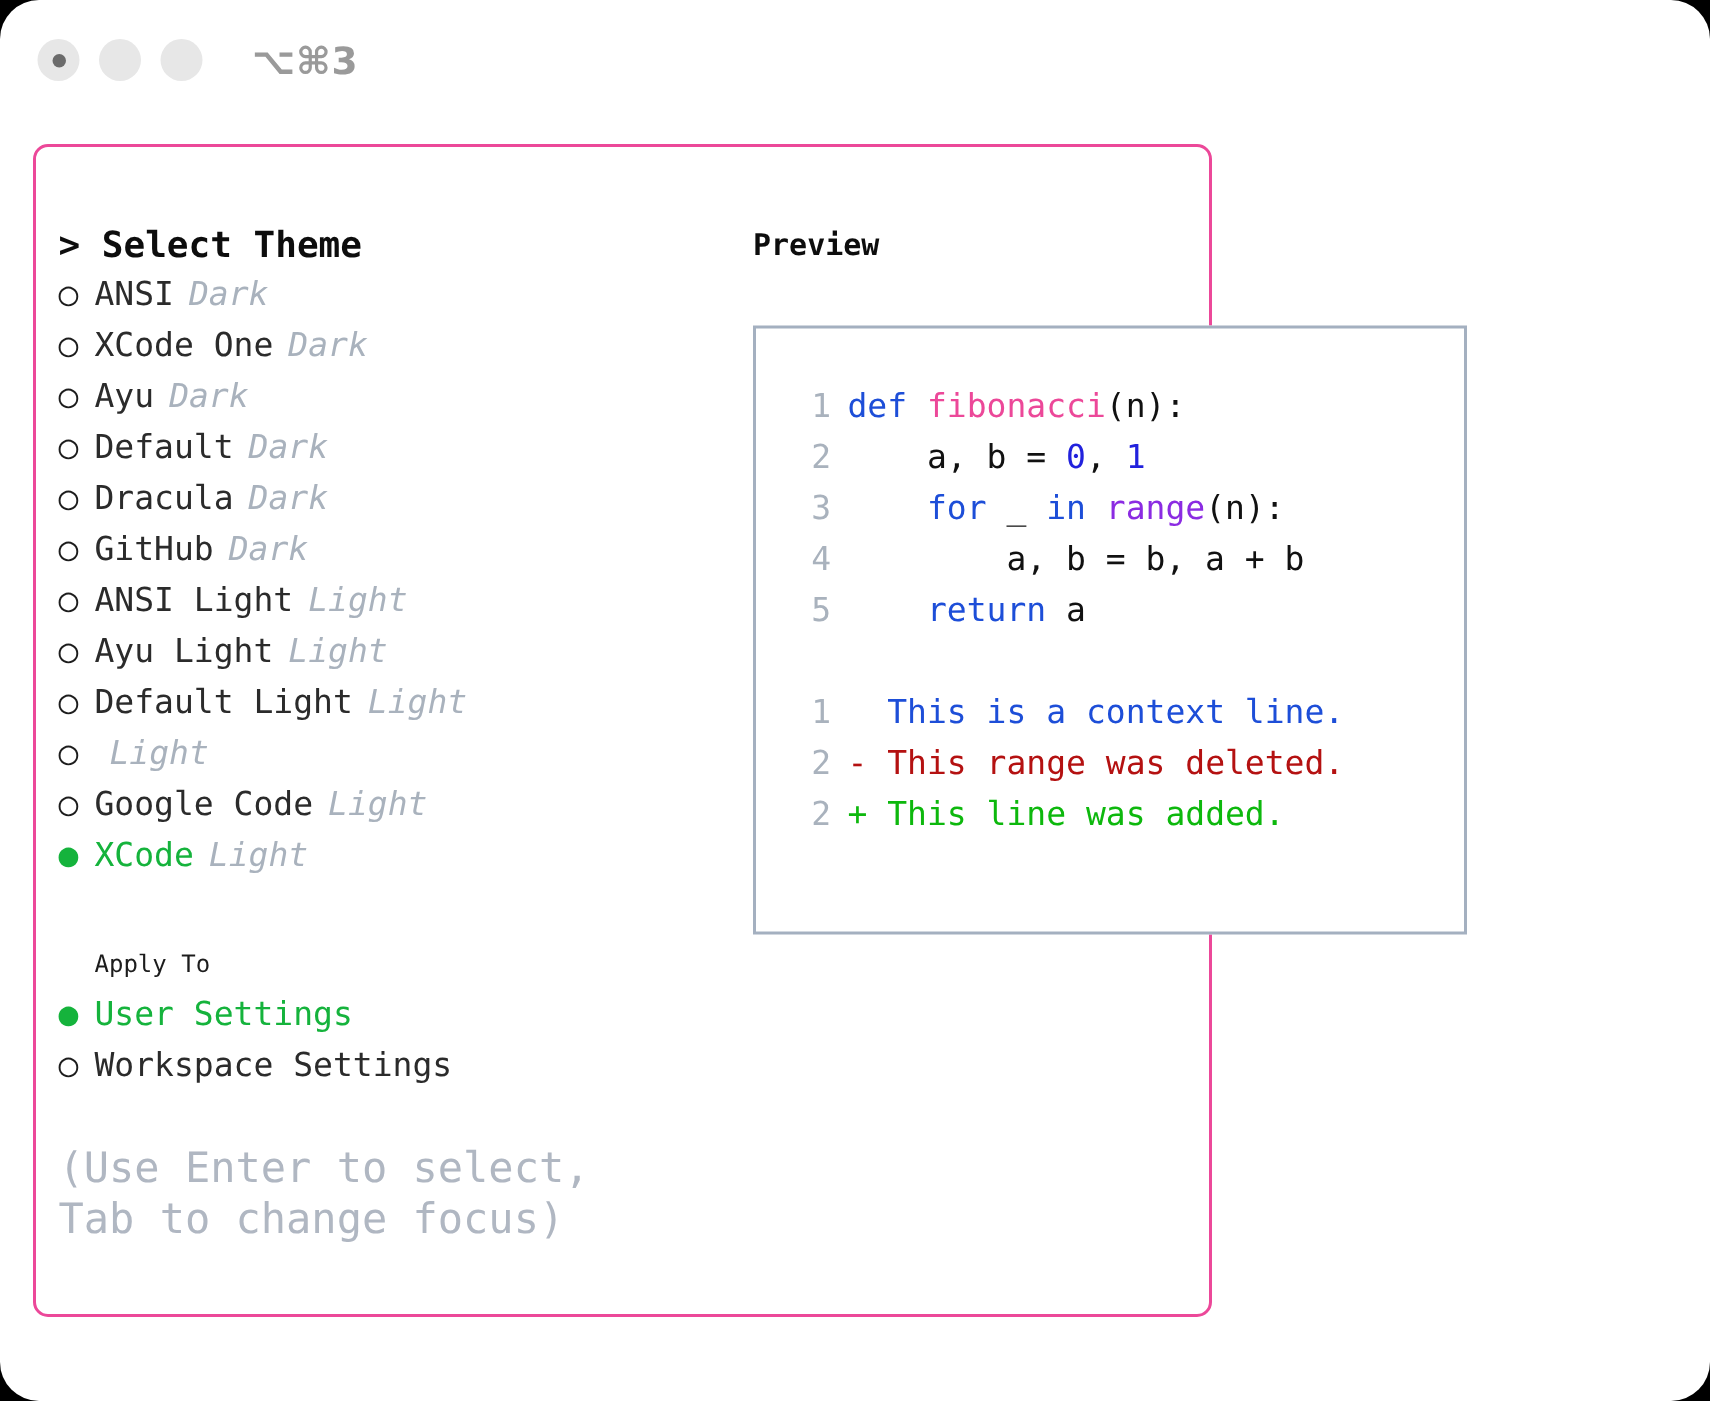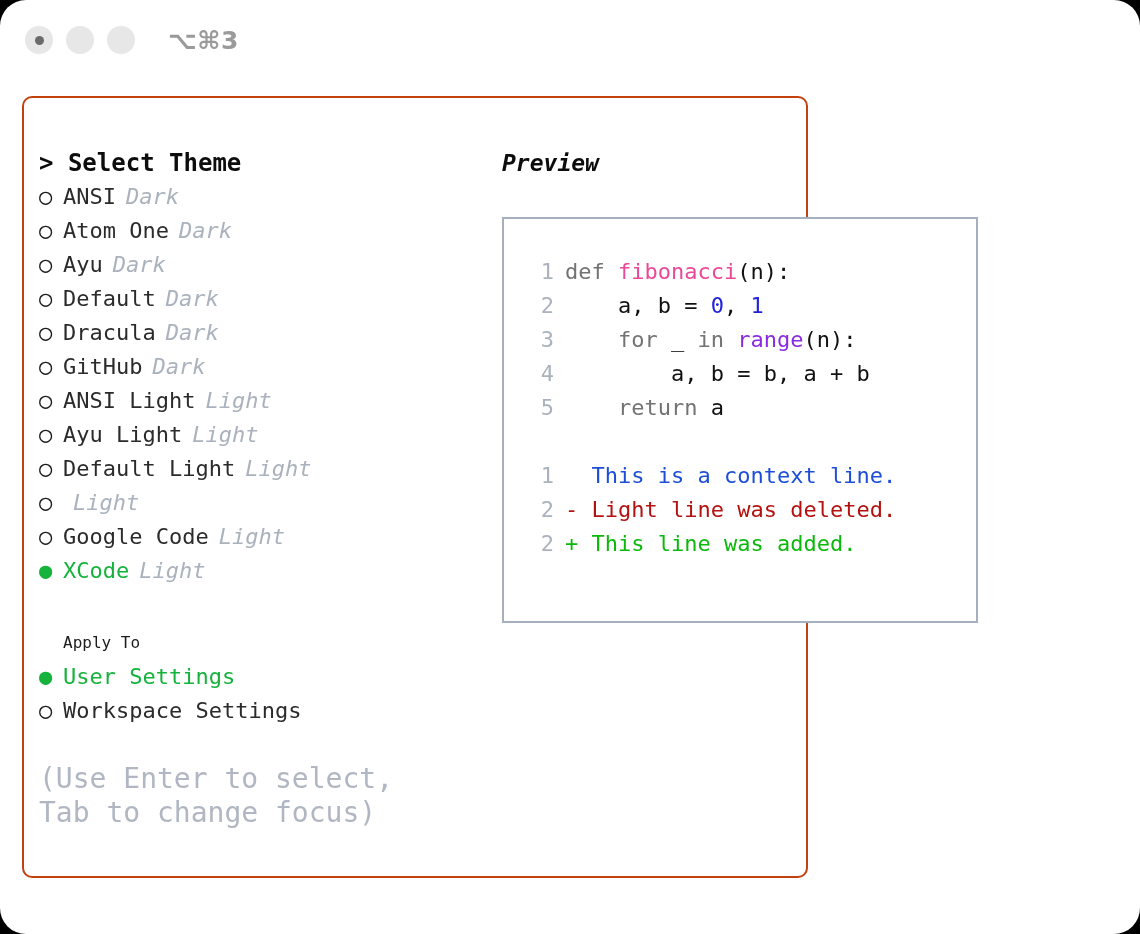--- a/index.html
+++ b/index.html
@@ -65,21 +65,21 @@
     user-select: none;
   }
 
   
   .panel {
     position: absolute;
     left: 22px;
     top: 96px;
     width: 786px;
     height: 782px;
-    border: 2px solid #c2410c;
+    border: 2px solid #ec4899;
     border-radius: 10px;
     background: #ffffff;
     box-sizing: border-box;
   }
 
   .cols {
     position: absolute;
     left: 0; top: 0;
     width: 100%;
     height: 100%;
@@ -152,26 +152,25 @@
   }
 
   
   .right-col {
     position: absolute;
     left: 478px;
     top: 48px;
     width: 500px;
   }
   .preview-title {
-    font-size: 23px;
+    font-size: 20px;
     font-weight: 700;
     color: #0d0d0d;
     line-height: 34px;
     white-space: pre;
-    font-style: italic;
   }
   .preview-box {
     margin-top: 37px;
     width: 476px;
     height: 406px;
     border: 2px solid #a4b0c0;
     background: #ffffff;
     box-sizing: border-box;
     padding: 36px 0 0 16px;
   }
@@ -186,21 +185,21 @@
   }
   .ln {
     width: 34px;
     flex: 0 0 34px;
     text-align: right;
     color: #a9b2bd;
     margin-right: 11px;
   }
   .code-txt { color: #111111; }
 
-  .tok-kw   { color: #737373; }
+  .tok-kw   { color: #1d4ed8; }
   .tok-fn   { color: #ec4899; }
   .tok-blt  { color: #8b2be2; }
   .tok-num  { color: #2222dd; }
   .tok-plain{ color: #111111; }
 
   .diff-gap { height: 34px; }
   .diff-ctx { color: #1d4ed8; }
   .diff-del { color: #b41111; }
   .diff-add { color: #0db80d; }
 </style>
@@ -220,21 +219,21 @@
     <div class="shortcut">⌥⌘3</div>
   </div>
 
   <div class="panel">
     <div class="cols">
 
       <div class="left-col">
         <div class="heading">&gt; Select Theme</div>
         <div id="theme-list">
             <div class="opt-row"><span class="bullet">○</span><span class="opt-name">ANSI</span><span class="opt-kind">Dark</span></div>
-            <div class="opt-row"><span class="bullet">○</span><span class="opt-name">Atom One</span><span class="opt-kind">Dark</span></div>
+            <div class="opt-row"><span class="bullet">○</span><span class="opt-name">XCode One</span><span class="opt-kind">Dark</span></div>
             <div class="opt-row"><span class="bullet">○</span><span class="opt-name">Ayu</span><span class="opt-kind">Dark</span></div>
             <div class="opt-row"><span class="bullet">○</span><span class="opt-name">Default</span><span class="opt-kind">Dark</span></div>
             <div class="opt-row"><span class="bullet">○</span><span class="opt-name">Dracula</span><span class="opt-kind">Dark</span></div>
             <div class="opt-row"><span class="bullet">○</span><span class="opt-name">GitHub</span><span class="opt-kind">Dark</span></div>
             <div class="opt-row"><span class="bullet">○</span><span class="opt-name">ANSI Light</span><span class="opt-kind">Light</span></div>
             <div class="opt-row"><span class="bullet">○</span><span class="opt-name">Ayu Light</span><span class="opt-kind">Light</span></div>
             <div class="opt-row"><span class="bullet">○</span><span class="opt-name">Default Light</span><span class="opt-kind">Light</span></div>
             <div class="opt-row"><span class="bullet">○</span><span class="opt-kind">Light</span></div>
             <div class="opt-row"><span class="bullet">○</span><span class="opt-name">Google Code</span><span class="opt-kind">Light</span></div>
             <div class="opt-row sel"><span class="bullet sel">●</span><span class="opt-name">XCode</span><span class="opt-kind">Light</span></div>
@@ -259,21 +258,21 @@
           <div id="code-block">
               <div class="code-line"><span class="ln">1</span><span class="code-txt"><span class="tok-kw">def </span><span class="tok-fn">fibonacci</span><span class="tok-plain">(n):</span></span></div>
               <div class="code-line"><span class="ln">2</span><span class="code-txt"><span class="tok-plain">    a, b = </span><span class="tok-num">0</span><span class="tok-plain">, </span><span class="tok-num">1</span></span></div>
               <div class="code-line"><span class="ln">3</span><span class="code-txt"><span class="tok-plain">    </span><span class="tok-kw">for</span><span class="tok-plain"> _ </span><span class="tok-kw">in</span><span class="tok-plain"> </span><span class="tok-blt">range</span><span class="tok-plain">(n):</span></span></div>
               <div class="code-line"><span class="ln">4</span><span class="code-txt"><span class="tok-plain">        a, b = b, a + b</span></span></div>
               <div class="code-line"><span class="ln">5</span><span class="code-txt"><span class="tok-plain">    </span><span class="tok-kw">return</span><span class="tok-plain"> a</span></span></div>
             </div>
           <div class="diff-gap"></div>
           <div id="diff-block">
               <div class="code-line"><span class="ln">1</span><span class="diff-ctx">  </span><span class="diff-ctx">This is a context line.</span></div>
-              <div class="code-line"><span class="ln">2</span><span class="diff-del">- </span><span class="diff-del">Light line was deleted.</span></div>
+              <div class="code-line"><span class="ln">2</span><span class="diff-del">- </span><span class="diff-del">This range was deleted.</span></div>
               <div class="code-line"><span class="ln">2</span><span class="diff-add">+ </span><span class="diff-add">This line was added.</span></div>
             </div>
         </div>
       </div>
 
     </div>
   </div>
 </div>
 
 </body></html>

